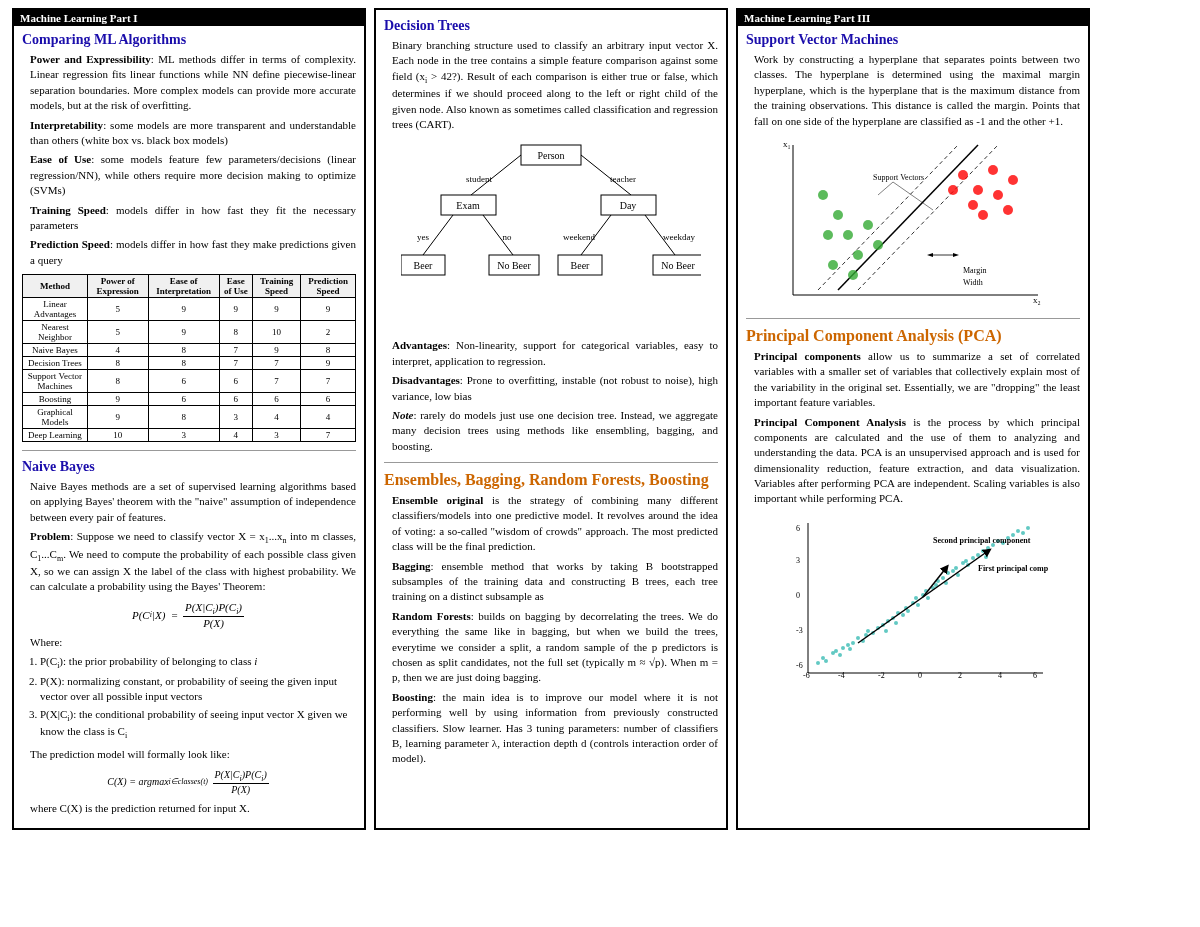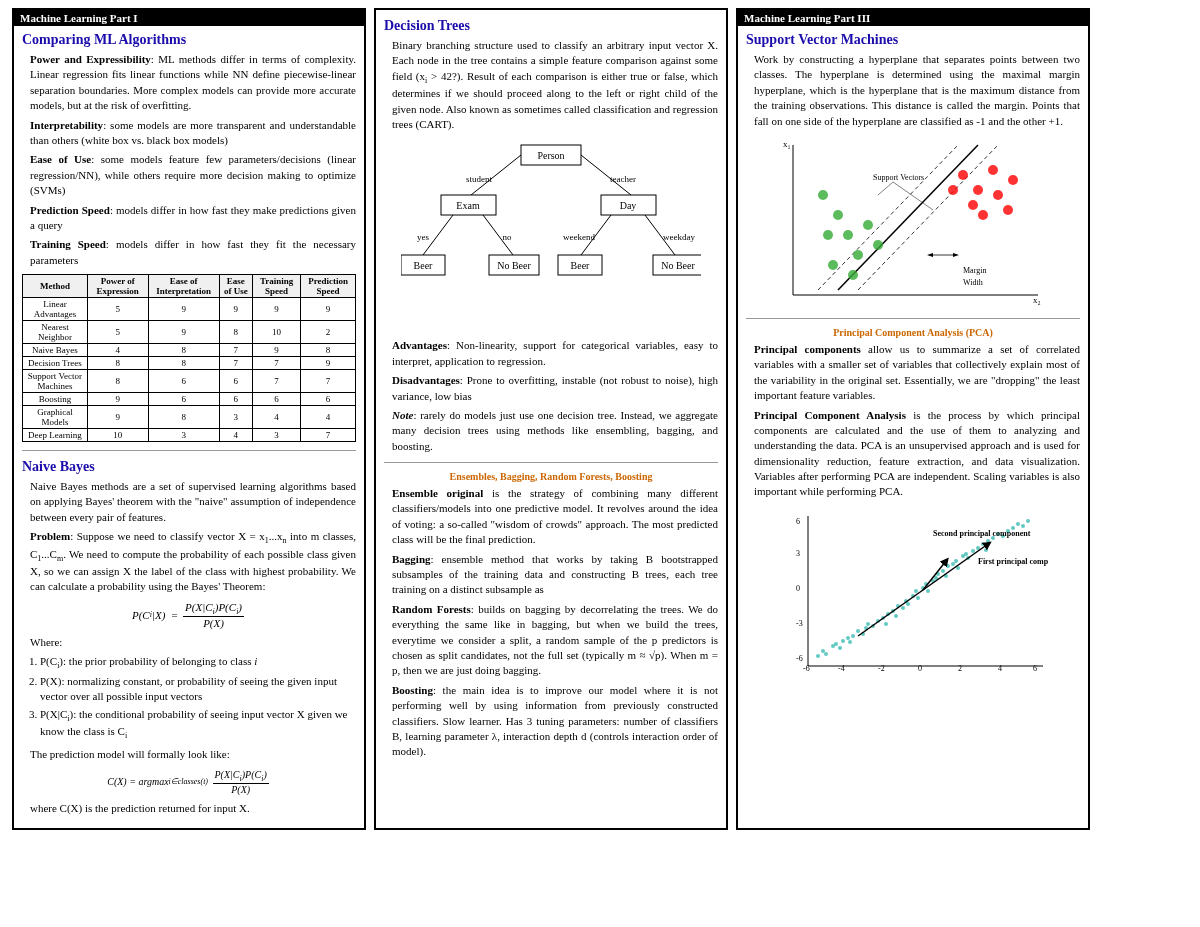--- a/index.html
+++ b/index.html
@@ -36,23 +36,22 @@
     }
     .section-title {
       color: #1a0dab;
       font-weight: bold;
       font-size: 14px;
       margin-bottom: 4px;
     }
     .section-title-orange {
       color: #cc6600;
       font-weight: bold;
-      font-size: 10px;
+      font-size: 16px;
       margin-bottom: 4px;
-      text-align: center;
     }
     p {
       margin-bottom: 4px;
       line-height: 1.4;
       text-align: justify;
       margin-left: 8px;
     }
     .bold { font-weight: bold; }
     .italic { font-style: italic; }
     .divider {
@@ -132,22 +131,22 @@
 <div class="page-container">
 
   <div class="column">
     <div class="column-header">Machine Learning Part I</div>
 
     <div class="section-title">Comparing ML Algorithms</div>
 
     <p><span class="bold">Power and Expressibility</span>: ML methods differ in terms of complexity. Linear regression fits linear functions while NN define piecewise-linear separation boundaries. More complex models can provide more accurate models, but at the risk of overfitting.</p>
     <p><span class="bold">Interpretability</span>: some models are more transparent and understandable than others (white box vs. black box models)</p>
     <p><span class="bold">Ease of Use</span>: some models feature few parameters/decisions (linear regression/NN), while others require more decision making to optimize (SVMs)</p>
+    <p><span class="bold">Training Speed</span>: models differ in how fast they fit the necessary parameters</p>
     <p><span class="bold">Prediction Speed</span>: models differ in how fast they make predictions given a query</p>
-    <p><span class="bold">Training Speed</span>: models differ in how fast they fit the necessary parameters</p>
 
     <table>
       <thead>
         <tr>
           <th>Method</th>
           <th>Power of Expression</th>
           <th>Ease of Interpretation</th>
           <th>Ease of Use</th>
           <th>Training Speed</th>
           <th>Prediction Speed</th>

